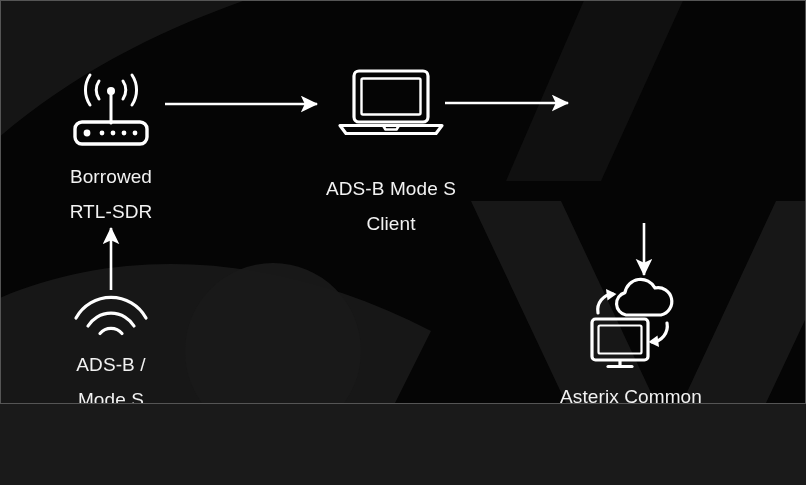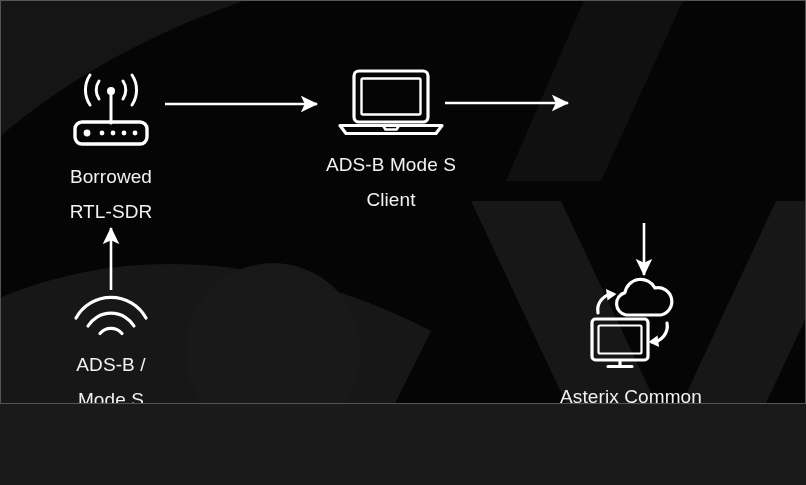--- a/index.html
+++ b/index.html
@@ -45,21 +45,21 @@
     margin-top: 10px;
     color: #f2f2f2;
     font-size: 19px;
     line-height: 35px;
     text-align: center;
     white-space: pre-line;
     letter-spacing: 0.1px;
   }
   
   #node-rtlsdr   { left: 35px;  top: 62px;  width: 150px; }
-  #node-client   { left: 315px; top: 66px;  width: 150px; }
+  #node-client   { left: 315px; top: 66px;  width: 150px; gap: 24px; }
   #node-server   { left: 570px; top: 62px;  width: 150px; }
   #node-source   { left: 35px;  top: 290px; width: 150px; }
   #node-picture  { left: 520px; top: 276px; width: 220px; }
 </style>
 </head>
 <body>
 
 <div id="stage">
 
   <svg id="bg-watermarks" viewBox="0 0 806 485" aria-hidden="true">

